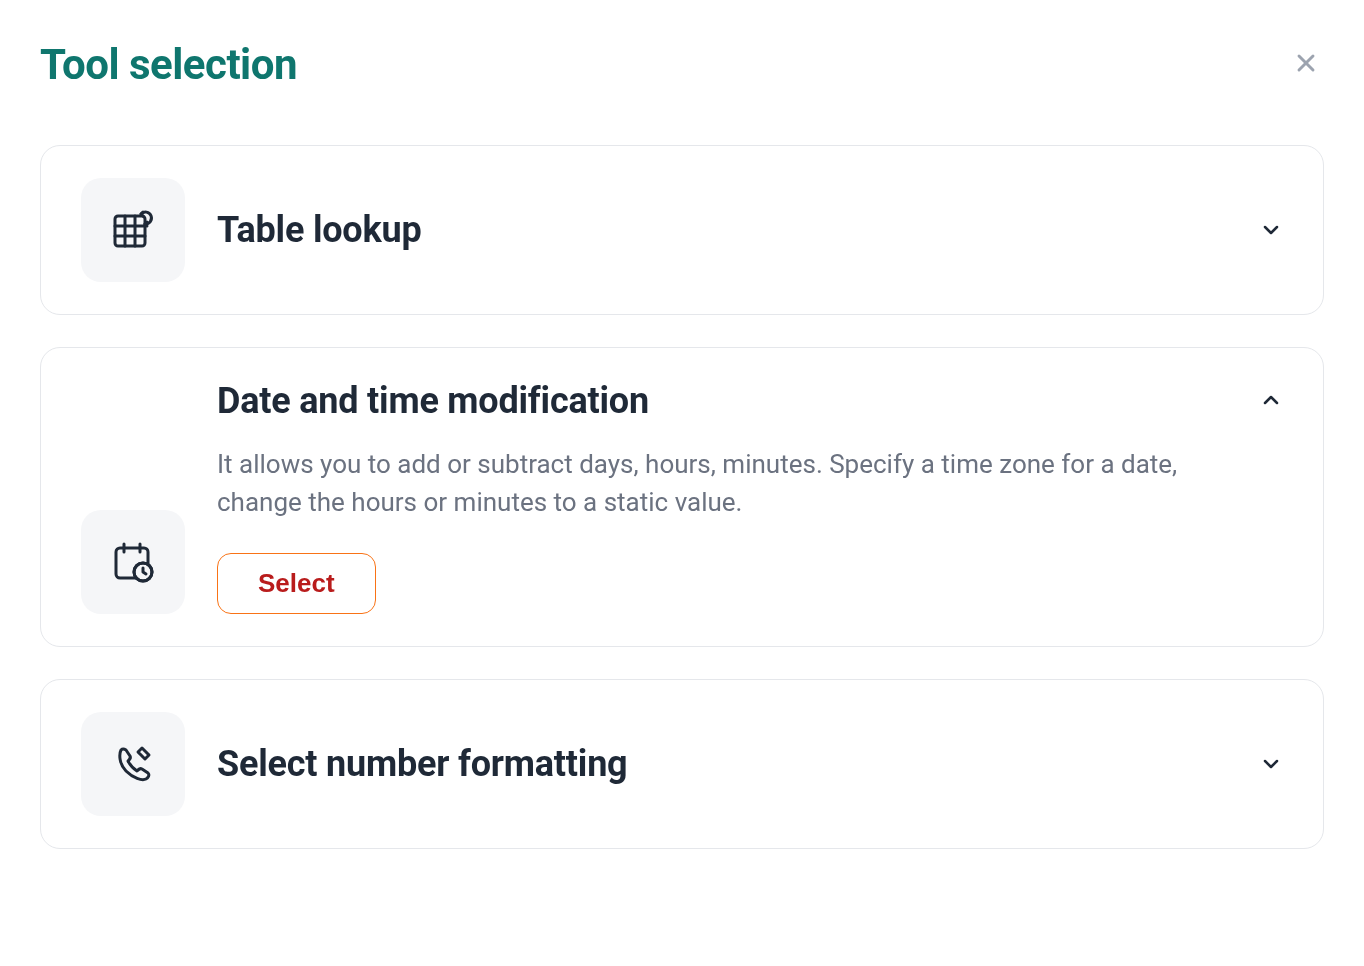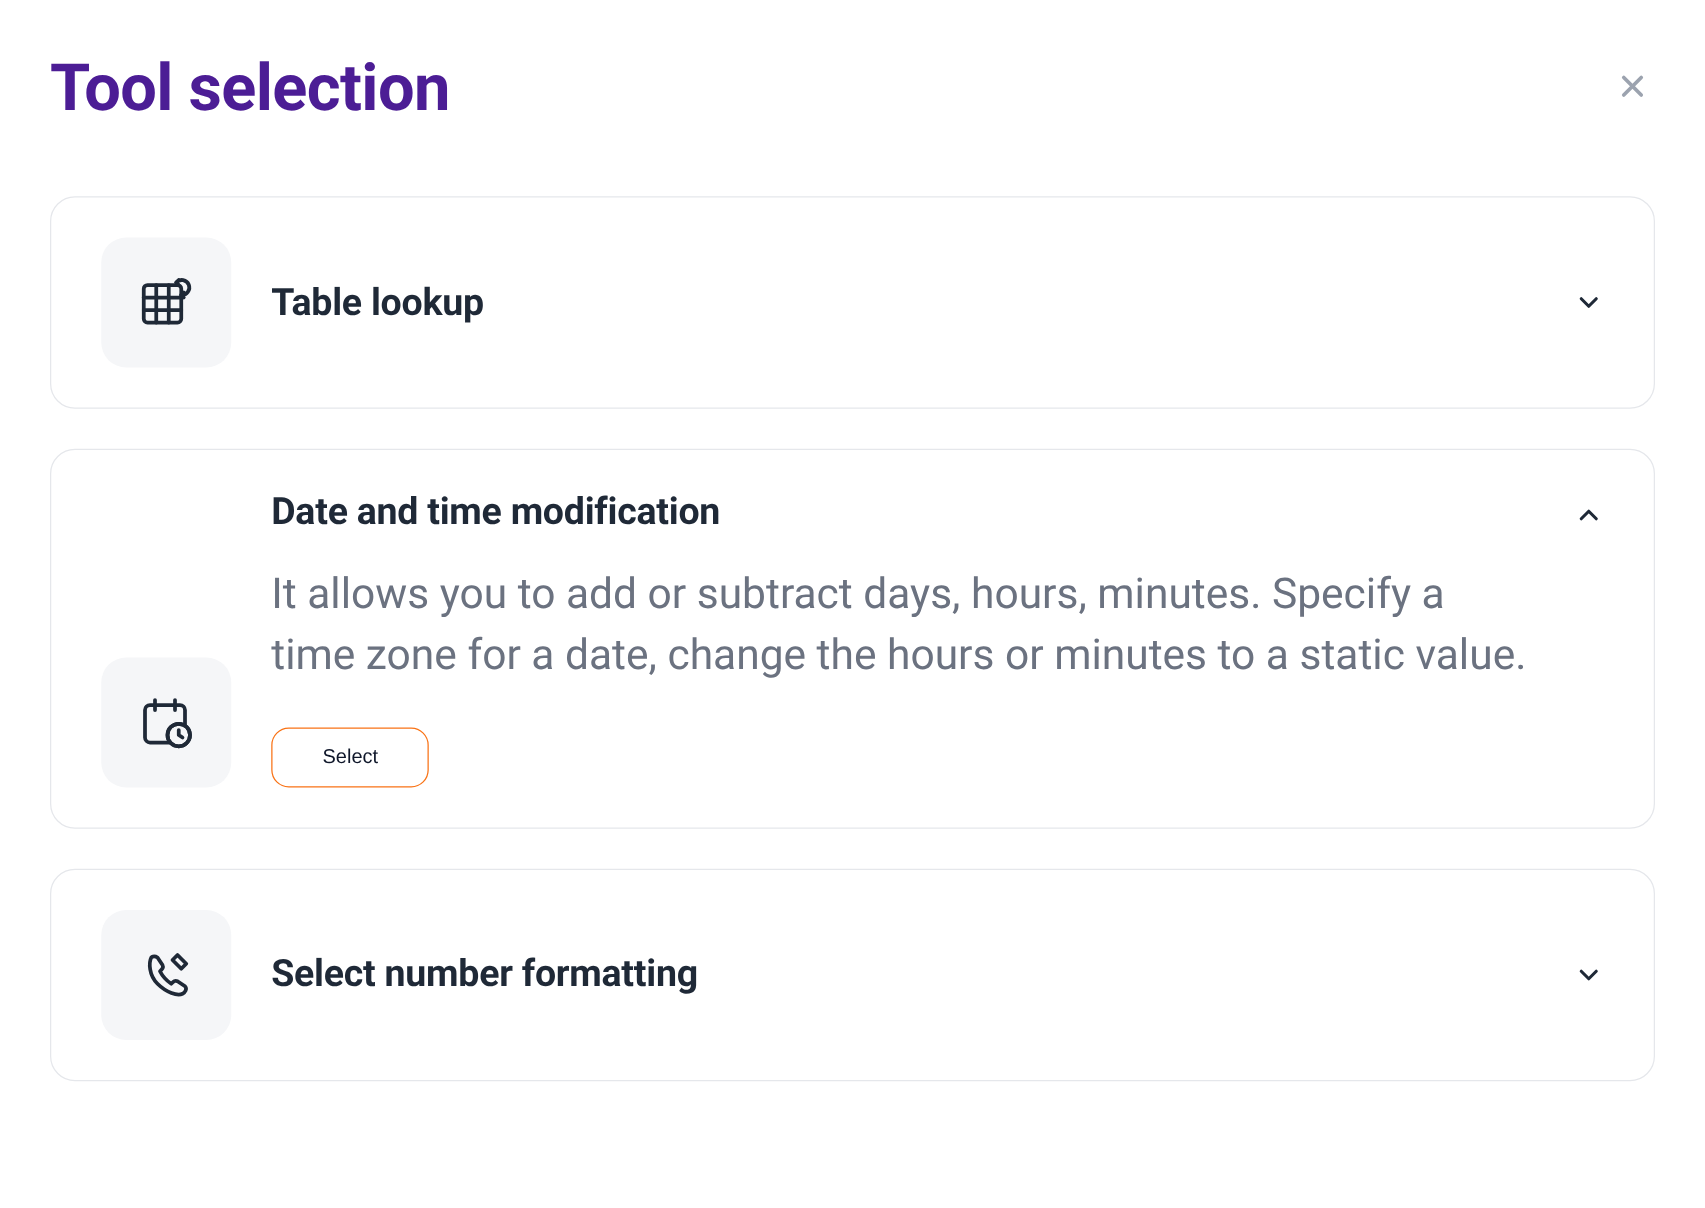--- a/index.html
+++ b/index.html
@@ -1,30 +1,30 @@
 <!DOCTYPE html>
 <html><head>
   <meta charset="utf-8">
   <style>
     * { box-sizing: border-box; margin: 0; padding: 0; }
     body { font-family: -apple-system, BlinkMacSystemFont, "Segoe UI", Roboto, Helvetica, Arial, sans-serif; background: #fff; padding: 40px; }
     .header { display: flex; justify-content: space-between; align-items: center; margin-bottom: 56px; }
-    .header h1 { font-size: 52px; font-weight: 700; color: #4c1d95; letter-spacing: -0.5px; }
+    .header h1 { font-size: 42px; font-weight: 700; color: #0f766e; letter-spacing: -0.5px; }
     .close-btn { background: none; border: none; cursor: pointer; padding: 4px; color: #9ca3af; }
     .close-btn svg { width: 28px; height: 28px; }
     .cards { display: flex; flex-direction: column; gap: 32px; }
     .card { border: 1px solid #e5e7eb; border-radius: 20px; padding: 32px 40px; display: flex; gap: 32px; align-items: flex-end; }
     .card.collapsed { align-items: center; }
     .card-icon { width: 104px; height: 104px; background: #f5f6f8; border-radius: 20px; display: flex; align-items: center; justify-content: center; flex-shrink: 0; }
     .card-icon svg { width: 48px; height: 48px; }
     .card-body { flex: 1; display: flex; flex-direction: column; }
-    .card-title { font-size: 30px; font-weight: 700; color: #1f2937; letter-spacing: -0.2px; }
+    .card-title { font-size: 36px; font-weight: 700; color: #1f2937; letter-spacing: -0.2px; }
     .card.collapsed .card-body { justify-content: center; }
-    .card-desc { font-size: 34px; line-height: 1.45; color: #6b7280; margin-top: 24px; }
-    .select-btn { margin-top: 32px; align-self: flex-start; background: #fff; border: 1.5px solid #f97316; color: #0f172a; font-size: 16px; font-weight: 400; padding: 14px 40px; border-radius: 14px; cursor: pointer; }
+    .card-desc { font-size: 26px; line-height: 1.45; color: #6b7280; margin-top: 24px; }
+    .select-btn { margin-top: 32px; align-self: flex-start; background: #fff; border: 1.5px solid #f97316; color: #b91c1c; font-size: 26px; font-weight: 700; padding: 14px 40px; border-radius: 14px; cursor: pointer; }
     .chevron { flex-shrink: 0; color: #1f2937; display: flex; align-items: center; }
     .card.collapsed .chevron { align-self: center; }
     .card.expanded .chevron { align-self: flex-start; margin-top: 8px; }
     .chevron svg { width: 24px; height: 24px; }
   </style>
 </head>
 <body>
 
 <div class="header">
   <h1>Tool selection</h1>

